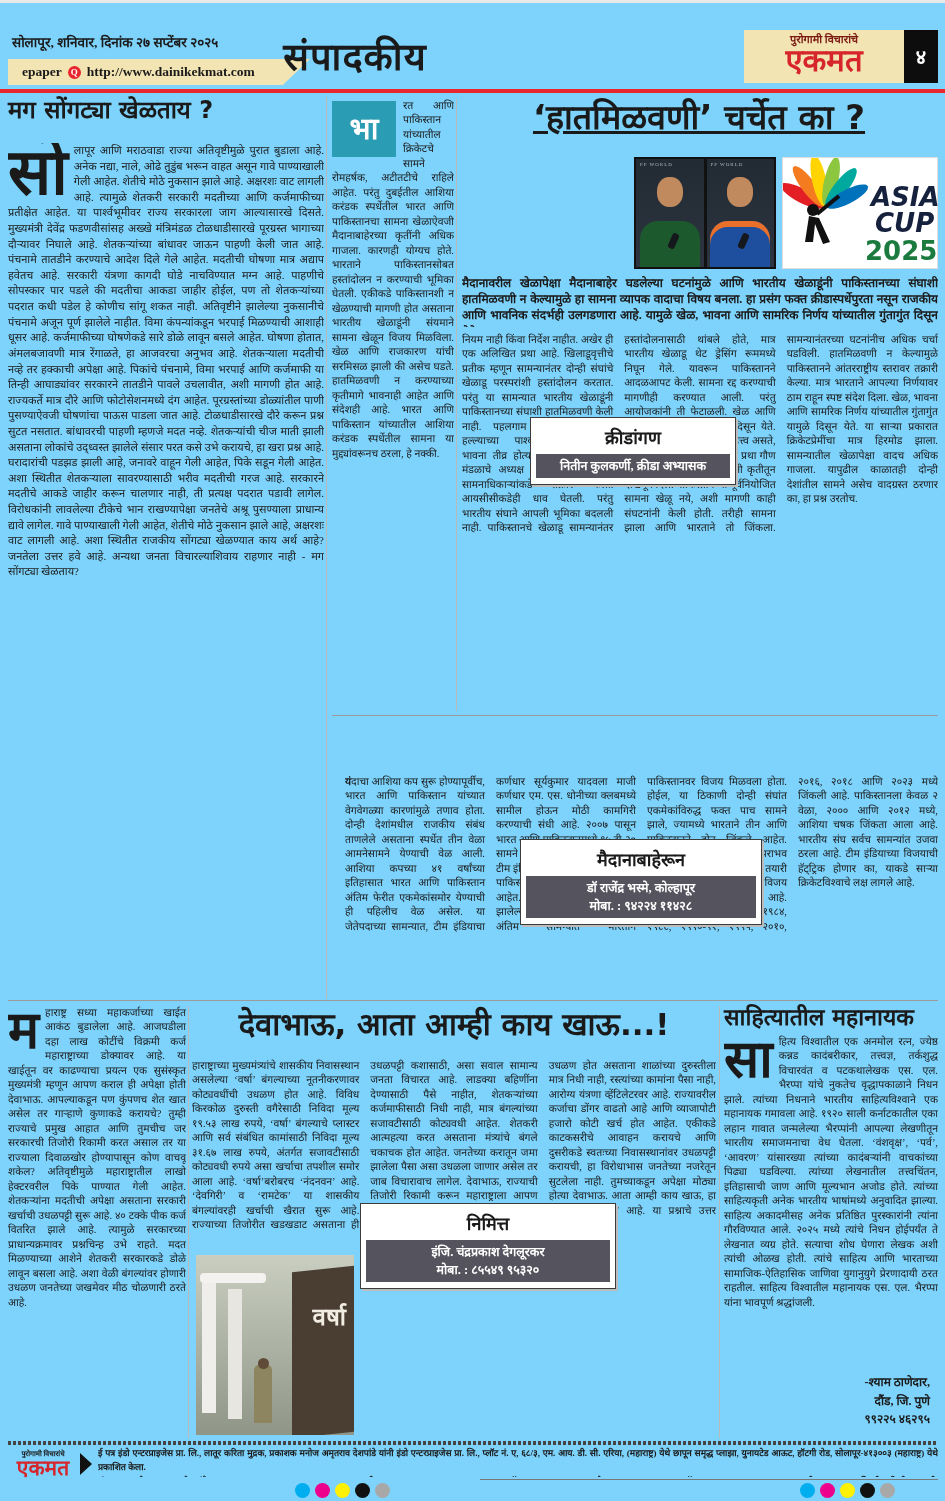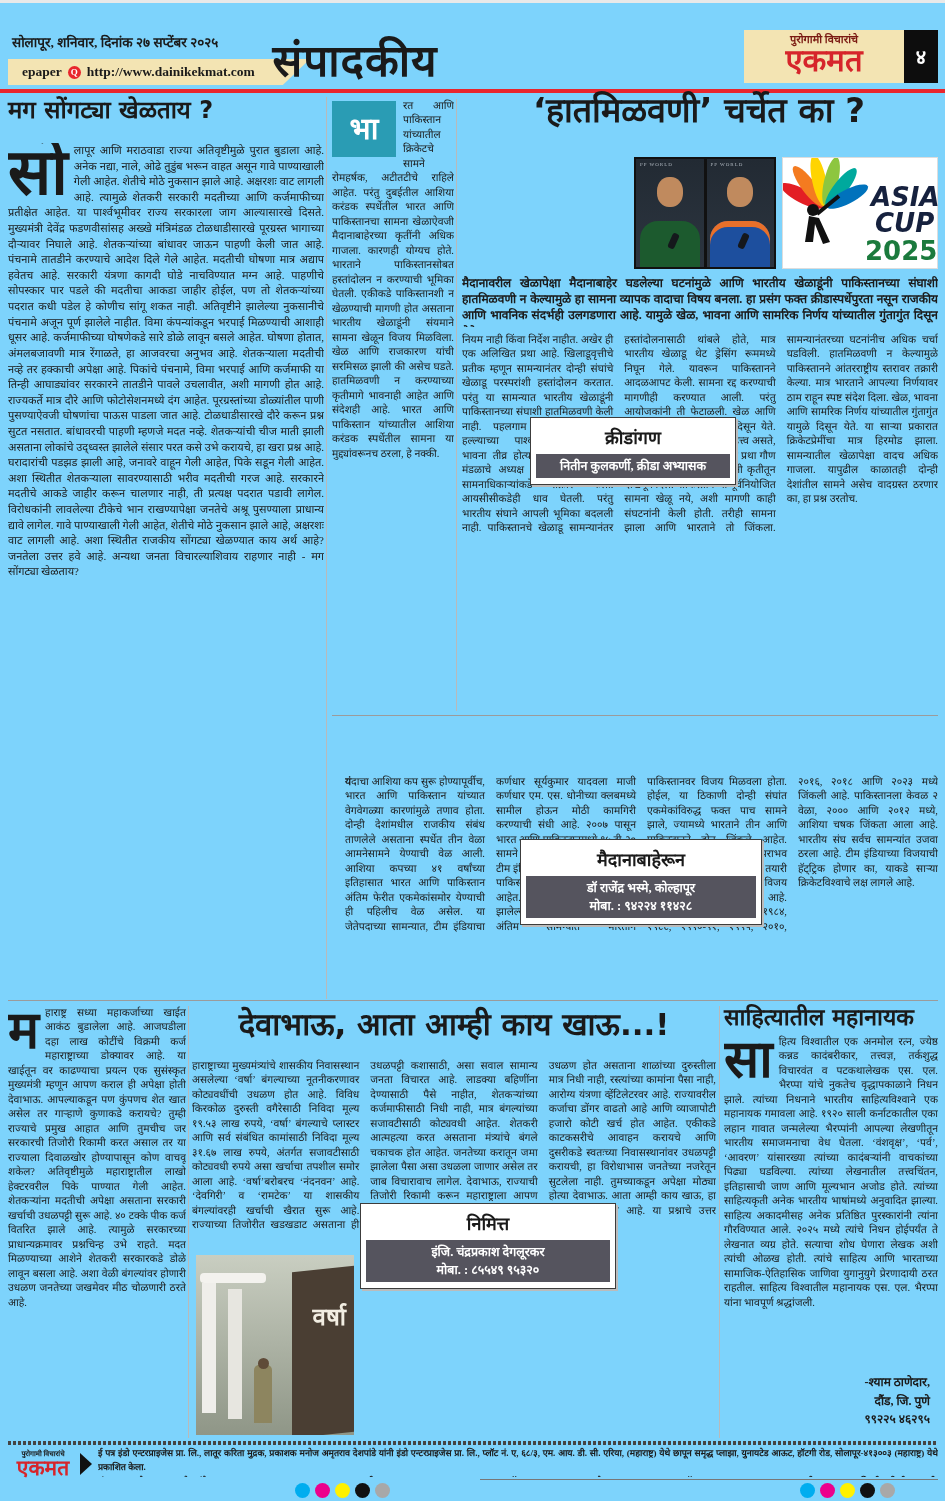--- a/index.html
+++ b/index.html
@@ -17,21 +17,21 @@
   
   .dateline { font-size:13.5px; font-weight:700; }
   .epaper-strip {
     background:#f3e4b3; height:26px; display:flex; align-items:center; gap:6px;
     padding:0 26px 0 14px;
     clip-path:polygon(0 0, 100% 0, 91% 100%, 0 100%);
     font-size:13.5px; font-weight:700;
   }
   .epaper-icon{ width:13px; height:13px; border-radius:50%; background:#e8262d; color:#fff;
     font-size:9px; line-height:13px; text-align:center; font-weight:700;}
-  .section-title { font-size:44px; font-weight:800; letter-spacing:1px; }
+  .section-title { font-size:38px; font-weight:800; letter-spacing:1px; }
   .masthead { background:#f3e4b3; text-align:center; padding-top:3px; }
   .masthead .tagline { color:#7a1a12; font-size:11px; font-weight:700; line-height:1.1; }
   .masthead .brand { color:#d6252b; font-size:31px; font-weight:800; line-height:1.05; }
   .pagenum { background:#0d0d0d; color:#fff; font-size:20px; font-weight:700;
     display:flex; align-items:center; justify-content:center; }
   .red-rule { background:#e8262d; }
 
   
   .headline-xl { font-size:24px; font-weight:800; line-height:1.1; }
   .headline-xxl { font-size:34px; font-weight:800; line-height:1.1; text-align:center; }
@@ -113,21 +113,21 @@
   <div class="abs pagenum" style="left:904px; top:27px; width:34px; height:53px;">४</div>
 
   <div class="abs red-rule" style="left:0; top:86px; width:945px; height:4px;"></div>
 
   <div class="abs headline-xl sans" style="left:8px; top:94px; width:316px;">मग सोंगट्या खेळताय ?</div>
   <div class="abs bodytxt just clip" style="left:8px; top:140px; width:316px; height:856px;">
     <span class="dropcap dc-lg">सो</span><span>लापूर आणि मराठवाडा राज्या अतिवृष्टीमुळे पुरात बुडाला आहे. अनेक नद्या, नाले, ओढे तुडुंब भरून वाहत असून गावे पाण्याखाली गेली आहेत. शेतीचे मोठे नुकसान झाले आहे. अक्षरशः वाट लागली आहे. त्यामुळे शेतकरी सरकारी मदतीच्या आणि कर्जमाफीच्या प्रतीक्षेत आहेत. या पार्श्वभूमीवर राज्य सरकारला जाग आल्यासारखे दिसते. मुख्यमंत्री देवेंद्र फडणवीसांसह अख्खे मंत्रिमंडळ टोळधाडीसारखे पूरग्रस्त भागाच्या दौऱ्यावर निघाले आहे. शेतकऱ्यांच्या बांधावर जाऊन पाहणी केली जात आहे. पंचनामे तातडीने करण्याचे आदेश दिले गेले आहेत. मदतीची घोषणा मात्र अद्याप हवेतच आहे. सरकारी यंत्रणा कागदी घोडे नाचविण्यात मग्न आहे. पाहणीचे सोपस्कार पार पडले की मदतीचा आकडा जाहीर होईल, पण तो शेतकऱ्यांच्या पदरात कधी पडेल हे कोणीच सांगू शकत नाही. अतिवृष्टीने झालेल्या नुकसानीचे पंचनामे अजून पूर्ण झालेले नाहीत. विमा कंपन्यांकडून भरपाई मिळण्याची आशाही धूसर आहे. कर्जमाफीच्या घोषणेकडे सारे डोळे लावून बसले आहेत. घोषणा होतात, अंमलबजावणी मात्र रेंगाळते, हा आजवरचा अनुभव आहे. शेतकऱ्याला मदतीची नव्हे तर हक्काची अपेक्षा आहे. पिकांचे पंचनामे, विमा भरपाई आणि कर्जमाफी या तिन्ही आघाड्यांवर सरकारने तातडीने पावले उचलावीत, अशी मागणी होत आहे. राज्यकर्ते मात्र दौरे आणि फोटोसेशनमध्ये दंग आहेत. पूरग्रस्तांच्या डोळ्यांतील पाणी पुसण्याऐवजी घोषणांचा पाऊस पाडला जात आहे. टोळधाडीसारखे दौरे करून प्रश्न सुटत नसतात. बांधावरची पाहणी म्हणजे मदत नव्हे. शेतकऱ्यांची चीज माती झाली असताना लोकांचे उद्ध्वस्त झालेले संसार परत कसे उभे करायचे, हा खरा प्रश्न आहे. घरादारांची पडझड झाली आहे, जनावरे वाहून गेली आहेत, पिके सडून गेली आहेत. अशा स्थितीत शेतकऱ्याला सावरण्यासाठी भरीव मदतीची गरज आहे. सरकारने मदतीचे आकडे जाहीर करून चालणार नाही, ती प्रत्यक्ष पदरात पडावी लागेल. विरोधकांनी लावलेल्या टीकेचे भान राखण्यापेक्षा जनतेचे अश्रू पुसण्याला प्राधान्य द्यावे लागेल. गावे पाण्याखाली गेली आहेत, शेतीचे मोठे नुकसान झाले आहे, अक्षरशः वाट लागली आहे. अशा स्थितीत राजकीय सोंगट्या खेळण्यात काय अर्थ आहे? जनतेला उत्तर हवे आहे. अन्यथा जनता विचारल्याशिवाय राहणार नाही - मग सोंगट्या खेळताय?</span>
   </div>
   <div class="abs vrule" style="left:326px; top:94px; height:902px;"></div>
 
-  <div class="abs headline-xxl sans" style="left:458px; top:89px; width:482px;">‘हातमिळवणी’ चर्चेत का ?</div>
+  <div class="abs headline-xxl sans" style="left:458px; top:96px; width:482px;text-decoration:underline;">‘हातमिळवणी’ चर्चेत का ?</div>
 
   <div class="abs bodysm just clip" style="left:332px; top:96px; width:122px; height:612px;">
     <span class="dropbox">भा</span><span>रत आणि पाकिस्तान यांच्यातील क्रिकेटचे सामने रोमहर्षक, अटीतटीचे राहिले आहेत. परंतु दुबईतील आशिया करंडक स्पर्धेतील भारत आणि पाकिस्तानचा सामना खेळाऐवजी मैदानाबाहेरच्या कृतींनी अधिक गाजला. कारणही योग्यच होते. भारताने पाकिस्तानसोबत हस्तांदोलन न करण्याची भूमिका घेतली. एकीकडे पाकिस्तानशी न खेळण्याची मागणी होत असताना भारतीय खेळाडूंनी संयमाने सामना खेळून विजय मिळविला. खेळ आणि राजकारण यांची सरमिसळ झाली की असेच घडते. हातमिळवणी न करण्याच्या कृतीमागे भावनाही आहेत आणि संदेशही आहे. भारत आणि पाकिस्तान यांच्यातील आशिया करंडक स्पर्धेतील सामना या मुद्द्यांवरूनच ठरला, हे नक्की.</span>
   </div>
   <div class="abs vrule" style="left:456px; top:96px; height:612px;"></div>
 
 
   <div class="abs pressphoto" style="left:634px; top:154px; width:142px; height:112px;">
     <div class="pp-half">
       <span class="pp-brand">PP WORLD</span>

